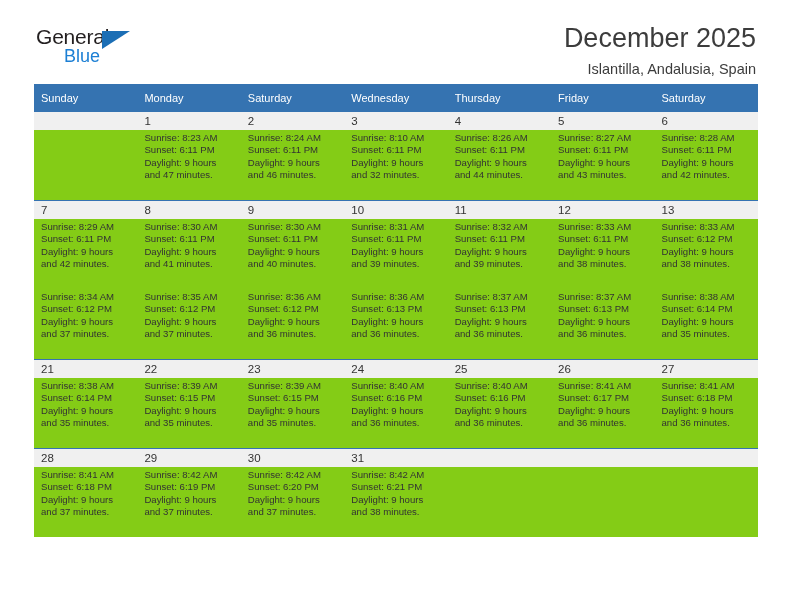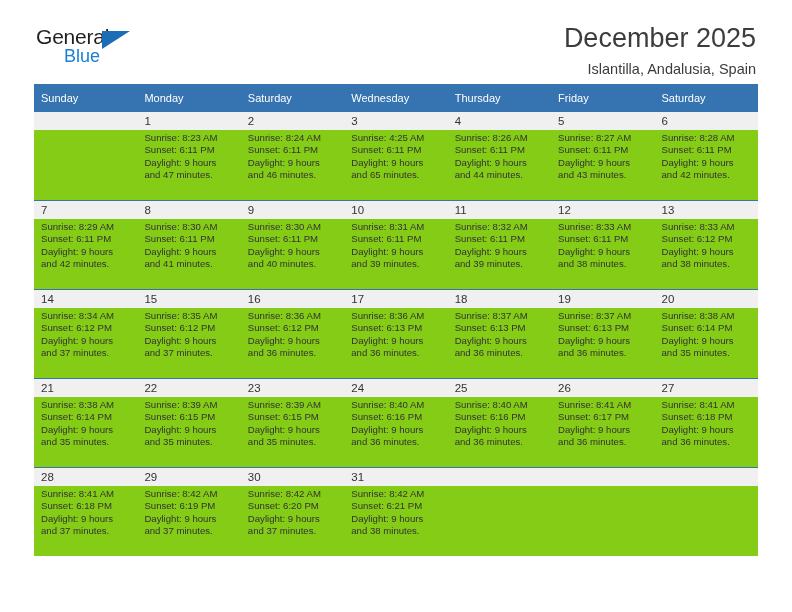--- a/index.html
+++ b/index.html
@@ -178,24 +178,24 @@
             <span class="info-line">Daylight: 9 hours</span>
             <span class="info-line">and 47 minutes.</span>
           </td>
           <td>
             <span class="info-line">Sunrise: 8:24 AM</span>
             <span class="info-line">Sunset: 6:11 PM</span>
             <span class="info-line">Daylight: 9 hours</span>
             <span class="info-line">and 46 minutes.</span>
           </td>
           <td>
-            <span class="info-line">Sunrise: 4:25 AM</span>
-            <span class="info-line">Sunset: 6:11 PM</span>
-            <span class="info-line">Daylight: 9 hours</span>
-            <span class="info-line">and 65 minutes.</span>
+            <span class="info-line">Sunrise: 8:10 AM</span>
+            <span class="info-line">Sunset: 6:11 PM</span>
+            <span class="info-line">Daylight: 9 hours</span>
+            <span class="info-line">and 32 minutes.</span>
           </td>
           <td>
             <span class="info-line">Sunrise: 8:26 AM</span>
             <span class="info-line">Sunset: 6:11 PM</span>
             <span class="info-line">Daylight: 9 hours</span>
             <span class="info-line">and 44 minutes.</span>
           </td>
           <td>
             <span class="info-line">Sunrise: 8:27 AM</span>
             <span class="info-line">Sunset: 6:11 PM</span>
@@ -255,29 +255,20 @@
             <span class="info-line">Daylight: 9 hours</span>
             <span class="info-line">and 38 minutes.</span>
           </td>
           <td>
             <span class="info-line">Sunrise: 8:33 AM</span>
             <span class="info-line">Sunset: 6:12 PM</span>
             <span class="info-line">Daylight: 9 hours</span>
             <span class="info-line">and 38 minutes.</span>
           </td>
         </tr>
-        <tr class="wk-top">
-          <td>14</td>
-          <td>15</td>
-          <td>16</td>
-          <td>17</td>
-          <td>18</td>
-          <td>19</td>
-          <td>20</td>
-        </tr>
         <tr class="wk-body">
           <td>
             <span class="info-line">Sunrise: 8:34 AM</span>
             <span class="info-line">Sunset: 6:12 PM</span>
             <span class="info-line">Daylight: 9 hours</span>
             <span class="info-line">and 37 minutes.</span>
           </td>
           <td>
             <span class="info-line">Sunrise: 8:35 AM</span>
             <span class="info-line">Sunset: 6:12 PM</span>

